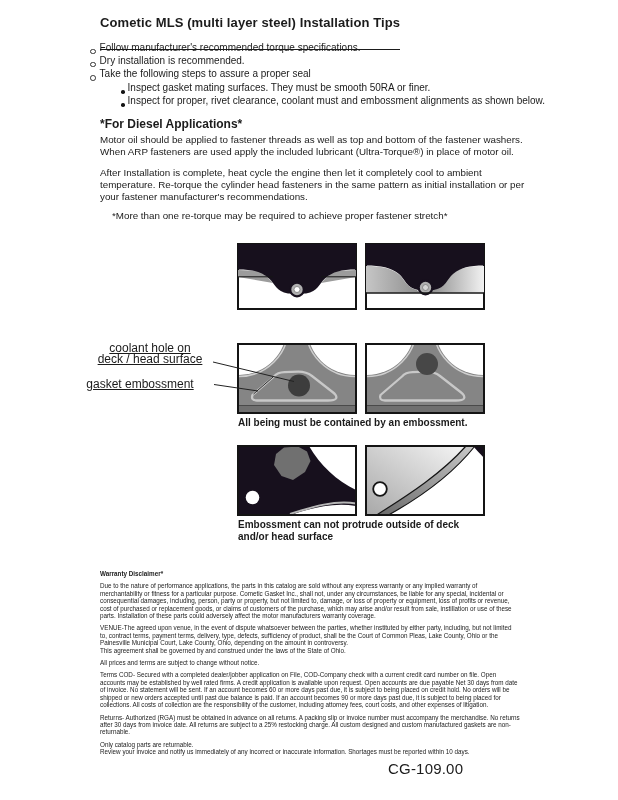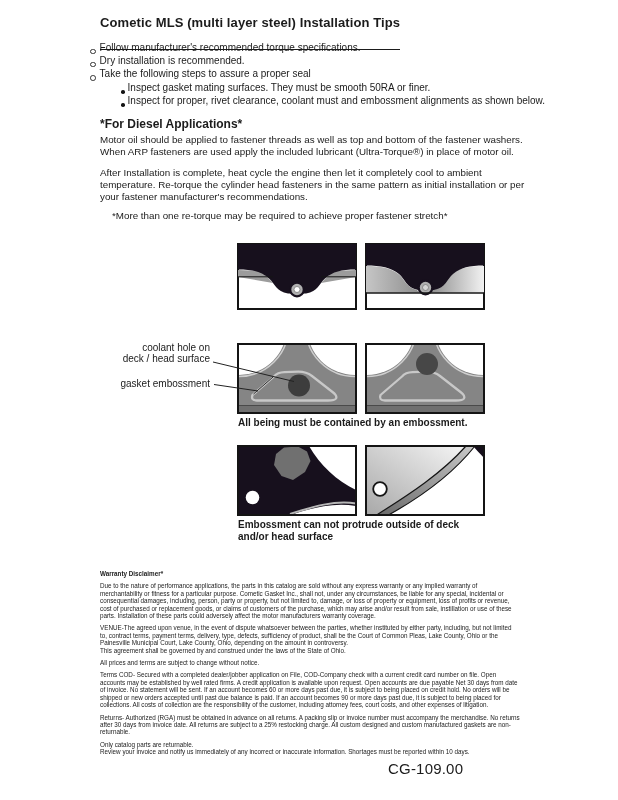--- a/index.html
+++ b/index.html
@@ -18,21 +18,21 @@
   .obullet{flex:0 0 auto;width:3.6px;height:3.6px;border:1px solid #333;border-radius:50%;margin:4px 4px 0 0;}
   .sub{margin-left:31px;}
   .fbullet{flex:0 0 auto;width:3.6px;height:3.6px;background:#151515;border-radius:50%;margin:4.6px 3px 0 0;}
   .h2{font-size:12px;font-weight:bold;white-space:nowrap;}
   .para{font-size:9.8px;line-height:12px;width:438px;}
   .note{font-size:9.8px;white-space:nowrap;}
   .dlabel{width:120px;text-align:center;font-size:13.5px;font-weight:bold;letter-spacing:.3px;white-space:nowrap;margin-top:19px;}
   .dbox{width:120px;height:67px;}
   .dbox2{width:120px;height:71px;}
   .caption{font-size:10px;font-weight:bold;white-space:nowrap;}
-  .annot{font-size:10px;line-height:10.8px;text-align:right;}
+  .annot{font-size:12px;line-height:10.8px;text-align:center;text-decoration:underline;}
   .warranty{left:100px;top:570px;width:420px;font-size:6.3px;line-height:7.4px;}
   .warranty .whead{font-weight:bold;margin-bottom:5px;}
   .warranty .wpara{margin-bottom:5px;}
   .pagenum{left:388px;top:760px;font-size:15px;letter-spacing:.2px;white-space:nowrap;}
   svg{display:block;}
 </style>
 </head>
 <body>
 
 <div id="page">

